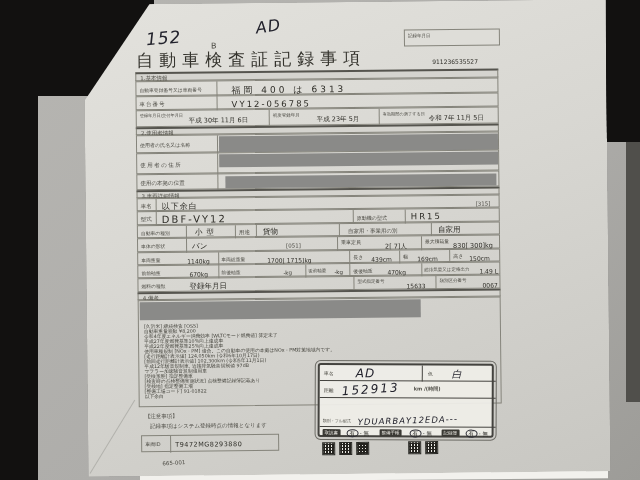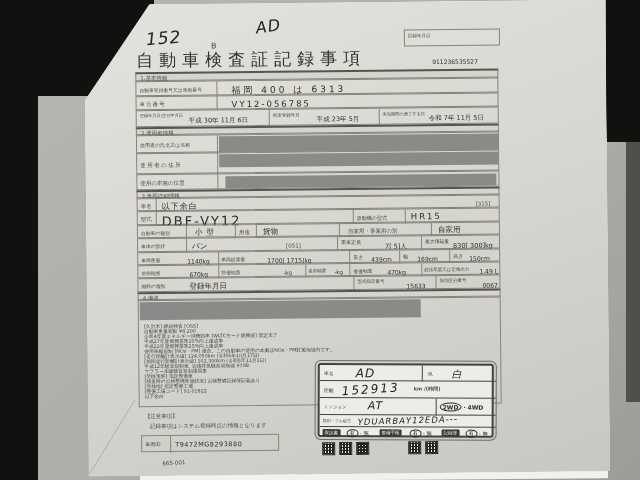--- a/index.html
+++ b/index.html
@@ -108,21 +108,21 @@
       <div class="abs vline" style="left:18px;top:0;height:13px;"></div>
       <span class="abs lab" style="left:3px;top:4px;font-size:5.5px;">車名</span>
       <span class="abs val" style="left:24px;top:2px;font-size:8px;letter-spacing:1px;">以下余白</span>
       <span class="abs lab" style="left:338px;top:5px;font-size:5.5px;">[315]</span>
     </div>
     <div class="abs cellbox" style="left:51px;top:207px;width:363px;height:14px;">
       <div class="abs vline" style="left:18px;top:0;height:14px;"></div>
       <div class="abs vline" style="left:215px;top:0;height:14px;"></div>
       <div class="abs vline" style="left:267px;top:0;height:14px;"></div>
       <span class="abs lab" style="left:3px;top:4px;font-size:5.5px;">型式</span>
-      <span class="abs val" style="left:24px;top:2px;font-size:13px;letter-spacing:2px;">DBF-VY12</span>
+      <span class="abs val" style="left:24px;top:2px;font-size:10px;letter-spacing:2px;">DBF-VY12</span>
       <span class="abs lab" style="left:219px;top:5px;font-size:5px;">原動機の型式</span>
       <span class="abs val" style="left:273px;top:2px;font-size:8.5px;letter-spacing:2px;">HR15</span>
     </div>
     <div class="abs cellbox" style="left:51px;top:221px;width:363px;height:13px;">
       <div class="abs vline" style="left:48px;top:0;height:13px;"></div>
       <div class="abs vline" style="left:97px;top:0;height:13px;"></div>
       <div class="abs vline" style="left:118px;top:0;height:13px;"></div>
       <div class="abs vline" style="left:201px;top:0;height:13px;"></div>
       <div class="abs vline" style="left:293px;top:0;height:13px;"></div>
       <span class="abs lab" style="left:3px;top:4px;font-size:4.8px;">自動車の種別</span>
@@ -133,21 +133,21 @@
       <span class="abs val" style="left:300px;top:2px;font-size:7.5px;">自家用</span>
     </div>
     <div class="abs cellbox" style="left:51px;top:234px;width:363px;height:14px;">
       <div class="abs vline" style="left:48px;top:0;height:14px;"></div>
       <div class="abs vline" style="left:199px;top:0;height:14px;"></div>
       <div class="abs vline" style="left:283px;top:0;height:14px;"></div>
       <span class="abs lab" style="left:3px;top:4px;font-size:4.8px;">車体の形状</span>
       <span class="abs val" style="left:54px;top:3px;font-size:7.5px;">バン</span>
       <span class="abs lab" style="left:148px;top:5px;font-size:5.5px;">[051]</span>
       <span class="abs lab" style="left:203px;top:2px;font-size:5px;">乗車定員</span>
-      <span class="abs val" style="left:247px;top:6px;font-size:6.5px;">7[ 5]人</span>
+      <span class="abs val" style="left:247px;top:6px;font-size:6.5px;">2[ 7]人</span>
       <span class="abs lab" style="left:287px;top:2px;font-size:4.8px;">最大積載量</span>
       <span class="abs val" style="left:315px;top:6px;font-size:6.5px;">830[ 300]kg</span>
     </div>
     <div class="abs cellbox" style="left:51px;top:248px;width:363px;height:13px;">
       <div class="abs vline" style="left:80px;top:0;height:13px;"></div>
       <div class="abs vline" style="left:211px;top:0;height:13px;"></div>
       <div class="abs vline" style="left:261px;top:0;height:13px;"></div>
       <div class="abs vline" style="left:311px;top:0;height:13px;"></div>
       <span class="abs lab" style="left:3px;top:4px;font-size:4.8px;">車両重量</span>
       <span class="abs val" style="left:49px;top:5px;font-size:6px;">1140kg</span>
@@ -227,28 +227,20 @@
         <span class="abs lab" style="left:4px;top:5px;font-size:5px;">車名</span>
         <span class="abs hand" style="left:36px;top:1px;font-size:12px;">AD</span>
         <span class="abs lab" style="left:108px;top:5px;font-size:5px;">色</span>
         <span class="abs hand" style="left:132px;top:2px;font-size:10px;">白</span>
       </div>
       <div class="abs stamp-row" style="left:0;top:16px;width:176px;height:17px;">
         <span class="abs lab" style="left:4px;top:6px;font-size:5px;">距離</span>
         <span class="abs hand" style="left:22px;top:1px;font-size:12px;transform:rotate(-4deg);letter-spacing:2px;">152913</span>
         <span class="abs lab" style="left:94px;top:4px;font-size:5px;font-weight:bold;">km /(時間)</span>
       </div>
-      <div class="abs stamp-row" style="left:0;top:33px;width:176px;height:17px;">
-        <div class="abs vline" style="left:116px;top:0;height:17px;border-color:#44433f;"></div>
-        <span class="abs lab" style="left:4px;top:6px;font-size:4.5px;">ミッション</span>
-        <span class="abs hand" style="left:48px;top:1px;font-size:11px;">AT</span>
-        <span class="abs" style="left:120px;top:5px;font-size:6px;font-weight:bold;color:#2c2b27;">
-          <span class="circ">2WD</span><span>・</span><span>4WD</span>
-        </span>
-      </div>
       <div class="abs stamp-row" style="left:0;top:50px;width:176px;height:12px;">
         <span class="abs lab" style="left:3px;top:3px;font-size:4px;">類別・フル型式</span>
         <span class="abs hand" style="left:38px;top:0px;font-size:8.5px;transform:rotate(-2deg);">YDUARBAY12EDA---</span>
       </div>
       <div class="abs" style="left:0;top:62px;width:176px;height:12px;font-size:5.5px;color:#2c2b27;">
         <span class="abs chip" style="left:3px;top:2px;">取説書</span>
         <span class="abs" style="left:27px;top:3px;"><span class="circ">有</span><span>・</span><span>無</span></span>
         <span class="abs chip" style="left:60px;top:2px;">整備手帳</span>
         <span class="abs" style="left:90px;top:3px;"><span class="circ">有</span><span>・</span><span>無</span></span>
         <span class="abs chip" style="left:122px;top:2px;">記録簿</span>

